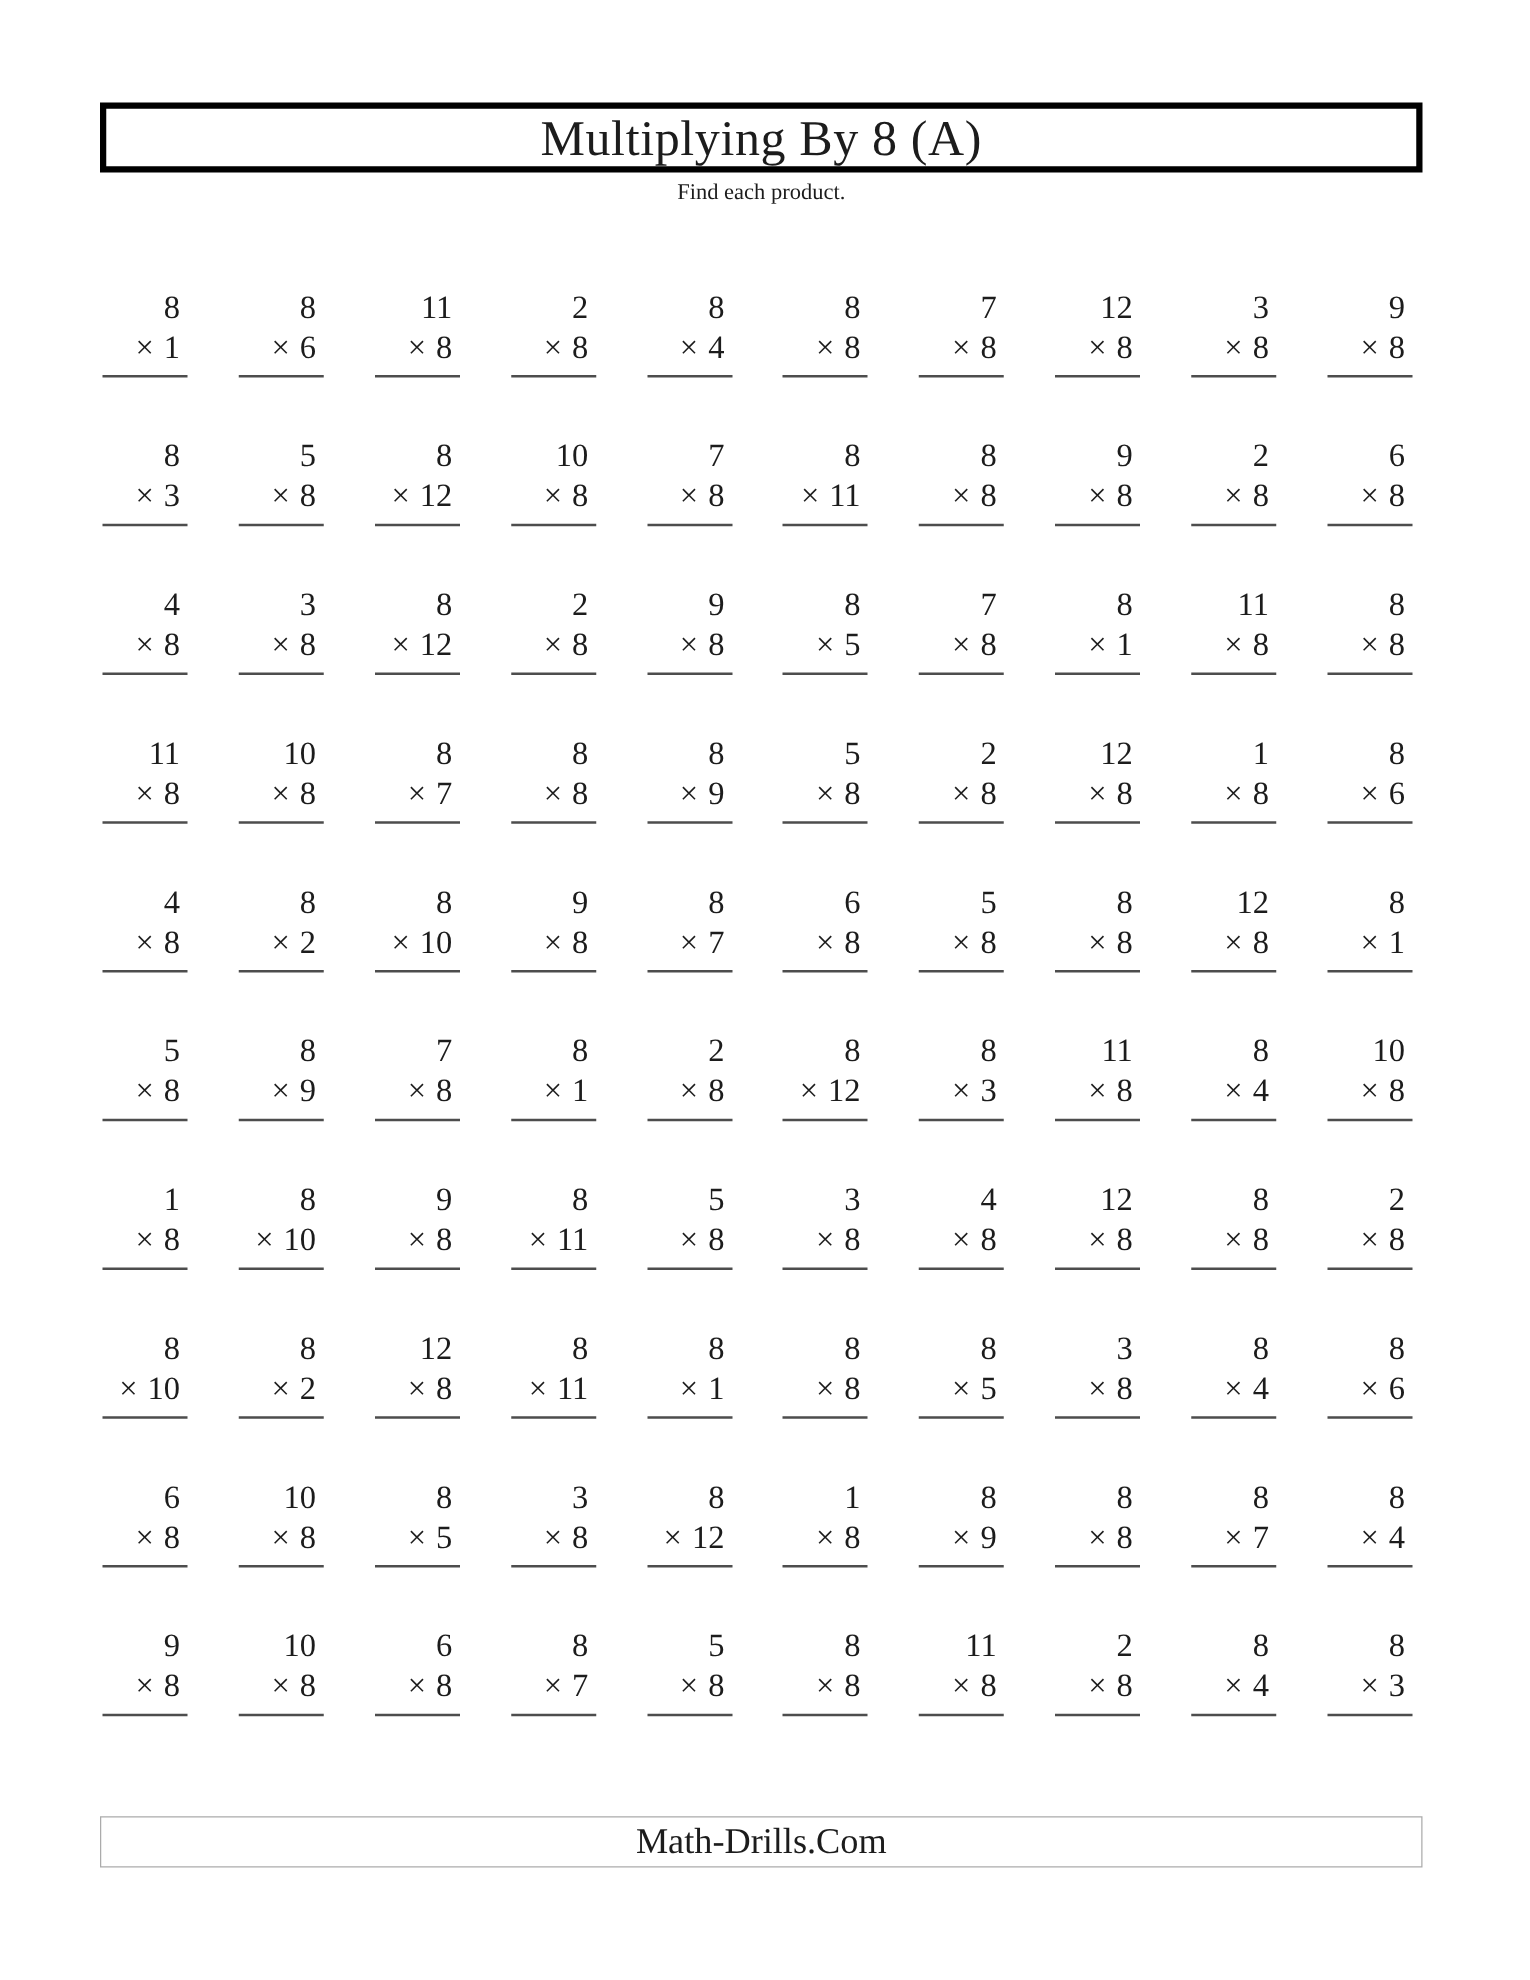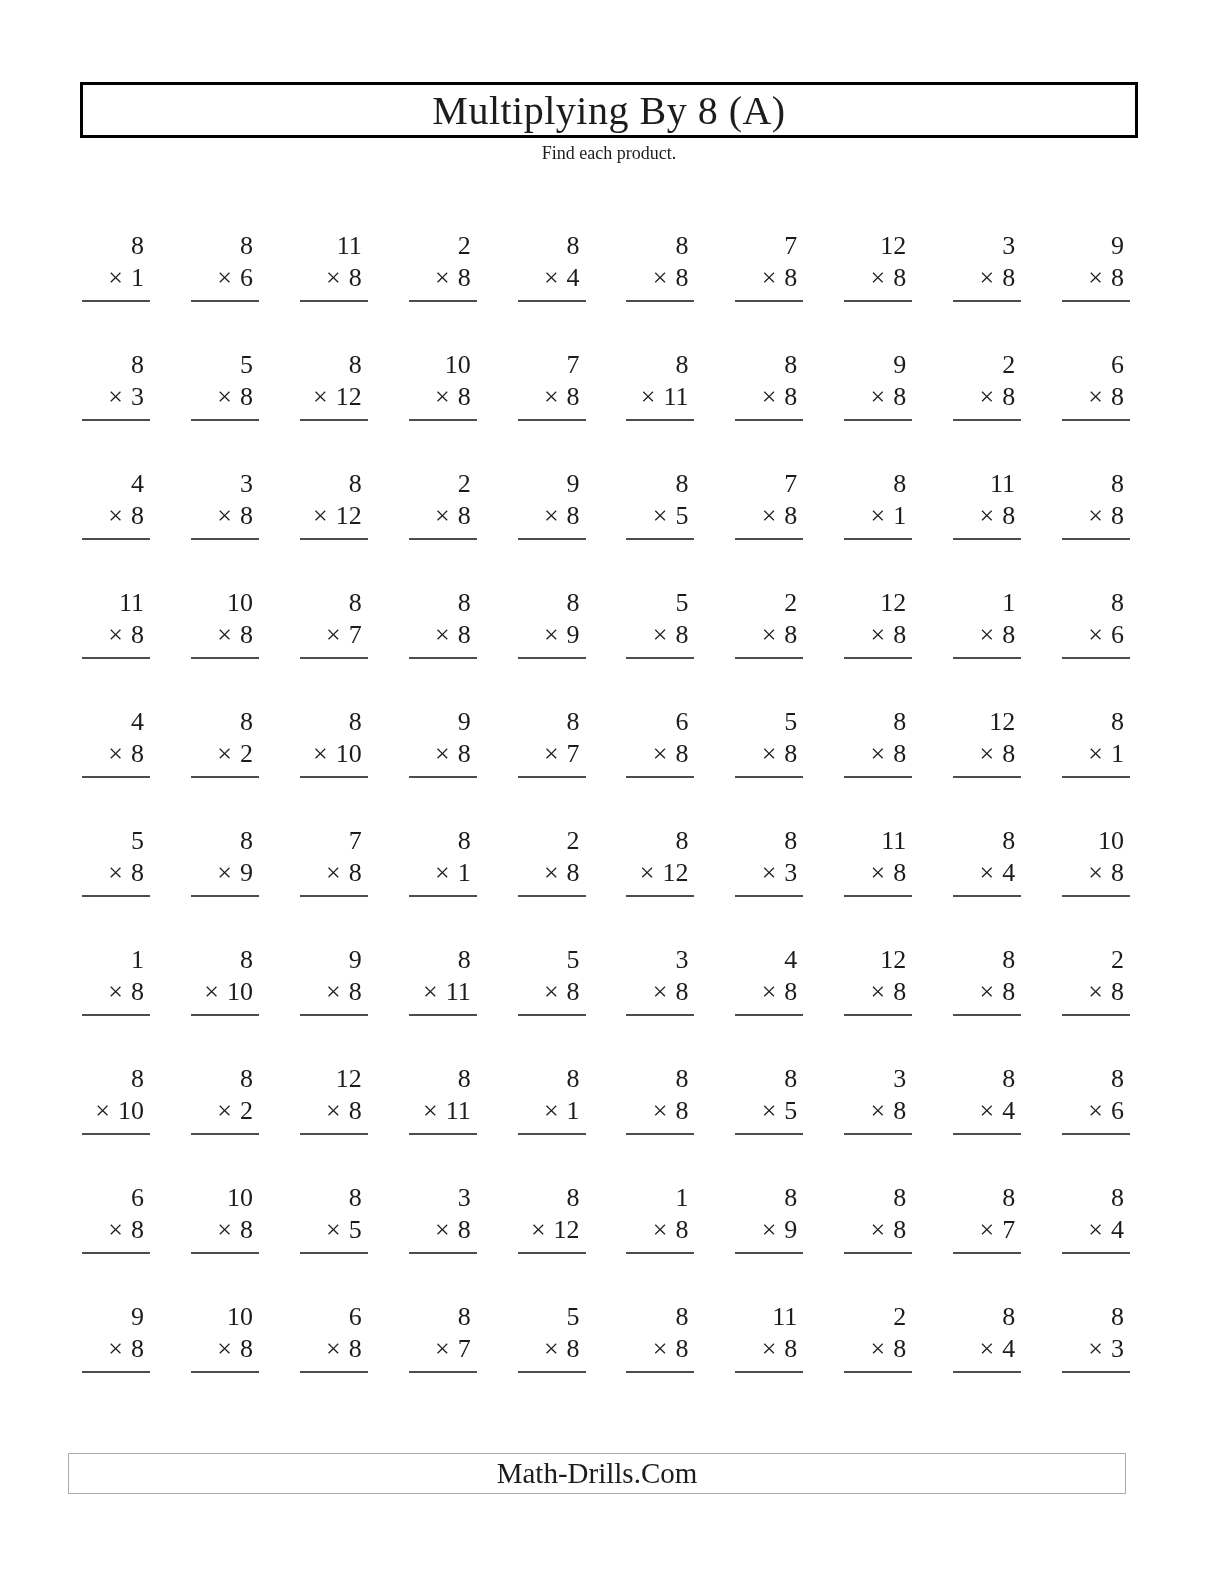--- a/index.html
+++ b/index.html
@@ -15,21 +15,21 @@
     font-family: "Liberation Serif", serif;
     color: #1c1c1c;
     overflow: hidden;
   }
   .title-box {
     position: absolute;
     left: 80px;
     top: 82px;
     width: 1058px;
     height: 56px;
-    border: 3px solid #000000;
+    border: 5px solid #000000;
     box-sizing: border-box;
     display: flex;
     align-items: center;
     justify-content: center;
     text-align: center;
   }
   .title-text {
     font-size: 40px;
     letter-spacing: 0.5px;
     white-space: nowrap;
@@ -70,21 +70,21 @@
     display: inline-block;
     margin-right: 8px;
   }
   .answer-line {
     margin-top: 6px;
     height: 0;
     border-bottom: 2px solid #4d4d4d;
   }
   .footer-box {
     position: absolute;
-    left: 68px;
+    left: 80px;
     top: 1453px;
     width: 1058px;
     height: 41px;
     border: 1px solid #ababab;
     box-sizing: border-box;
     display: flex;
     align-items: center;
     justify-content: center;
   }
   .footer-text {

